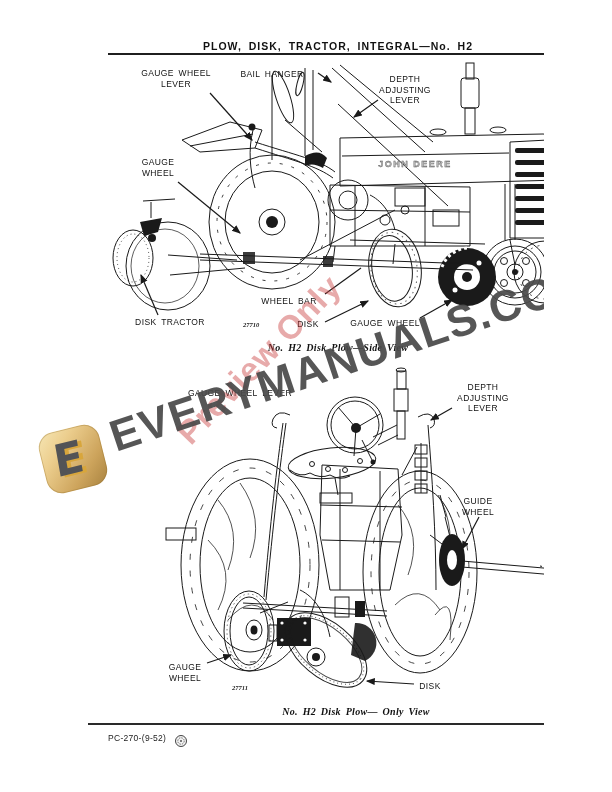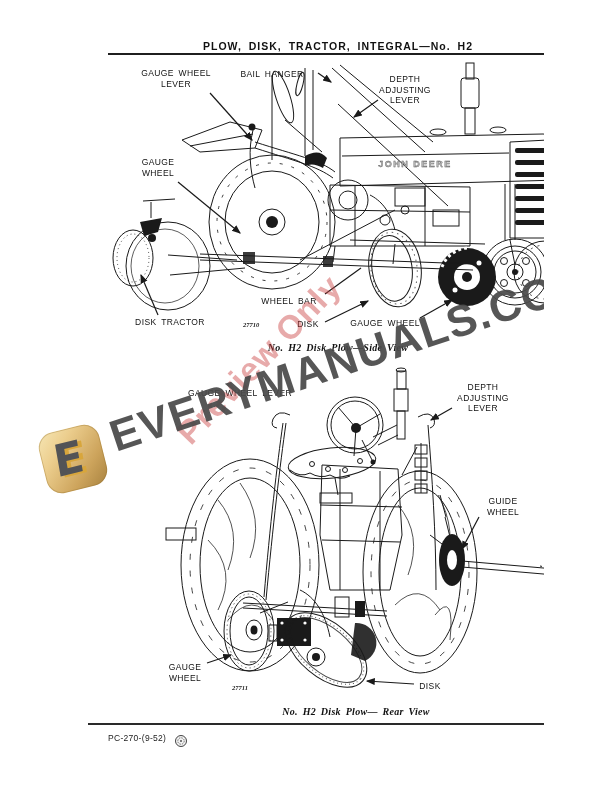--- a/index.html
+++ b/index.html
@@ -335,33 +335,33 @@
   </svg>
 
   <div class="lbl" style="left:240px;top:388px">
     <div>GAUGE WHEEL LEVER</div>
   </div>
   <div class="lbl" style="left:483px;top:382px">
     <div>DEPTH</div>
     <div>ADJUSTING</div>
     <div>LEVER</div>
   </div>
-  <div class="lbl" style="left:503px;top:496px">
+  <div class="lbl" style="left:478px;top:496px">
     <div>GUIDE</div>
     <div>WHEEL</div>
   </div>
   <div class="lbl" style="left:185px;top:662px">
     <div>GAUGE</div>
     <div>WHEEL</div>
   </div>
   <div class="fig-no" style="left:240px;top:684px">27711</div>
   <div class="lbl" style="left:430px;top:681px">
     <div>DISK</div>
   </div>
-  <div class="caption" style="left:340px;top:706px">No. H2 Disk Plow— Rear View</div>
+  <div class="caption" style="left:340px;top:706px">No. H2 Disk Plow— Only View</div>
 
   <div class="wm-preview">Preview Only</div>
   <div class="wm-site">EVERYMANUALS.COM</div>
   <div class="wm-logo">
     <svg width="62" height="62" viewBox="0 0 62 62">
       <text class="e-back" x="18" y="47" transform="skewX(-4)">E</text>
       <text class="e-front" x="14" y="45" transform="skewX(-4)">E</text>
     </svg>
   </div>
 

